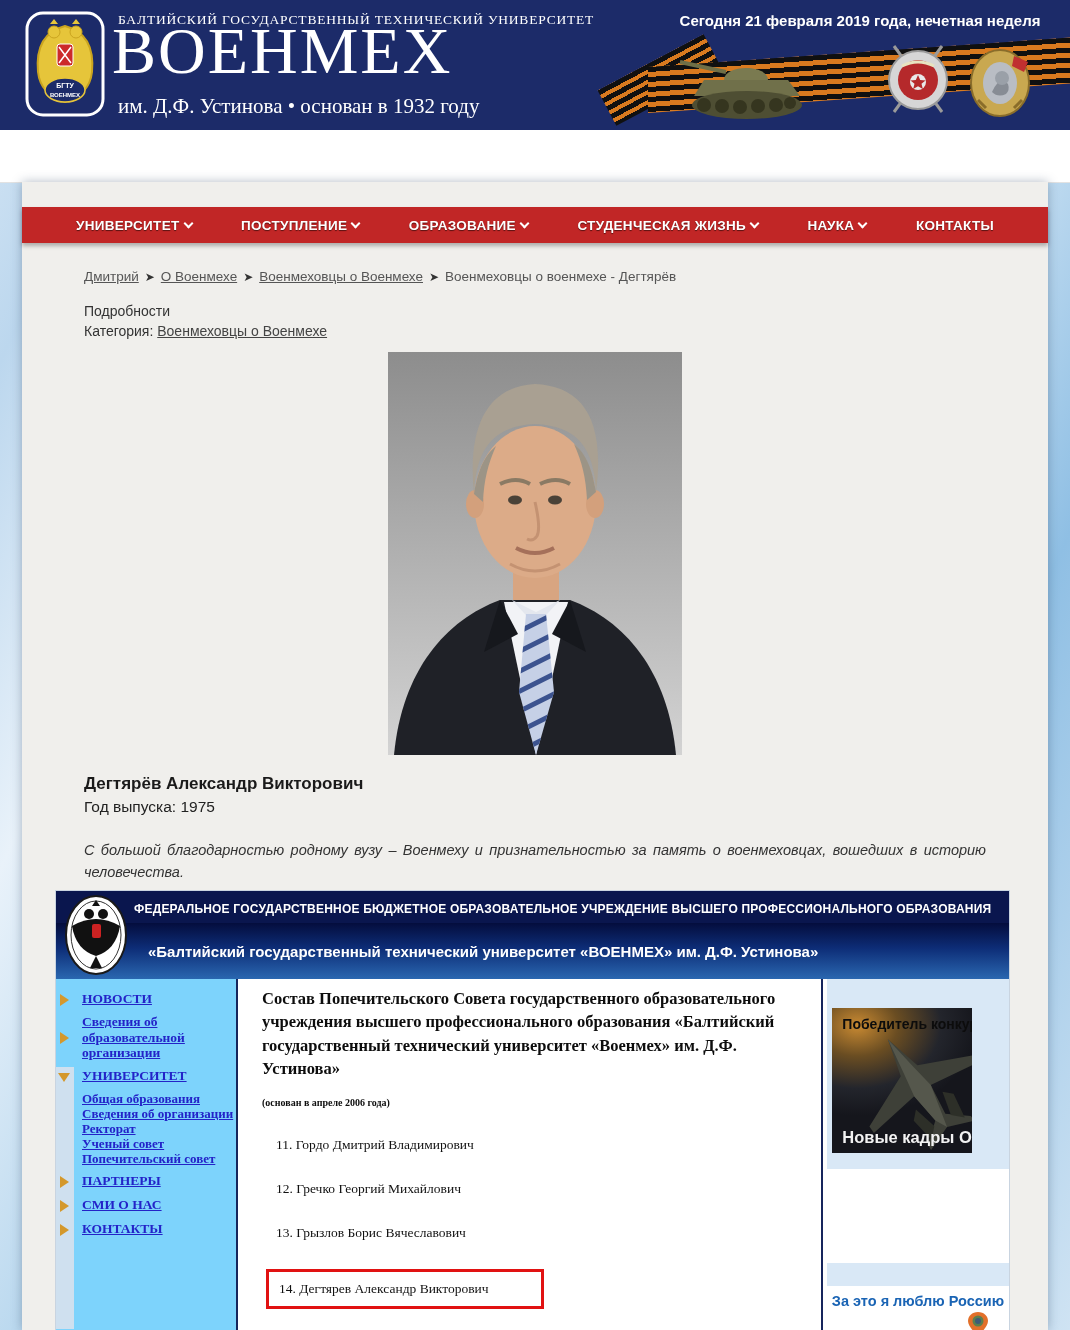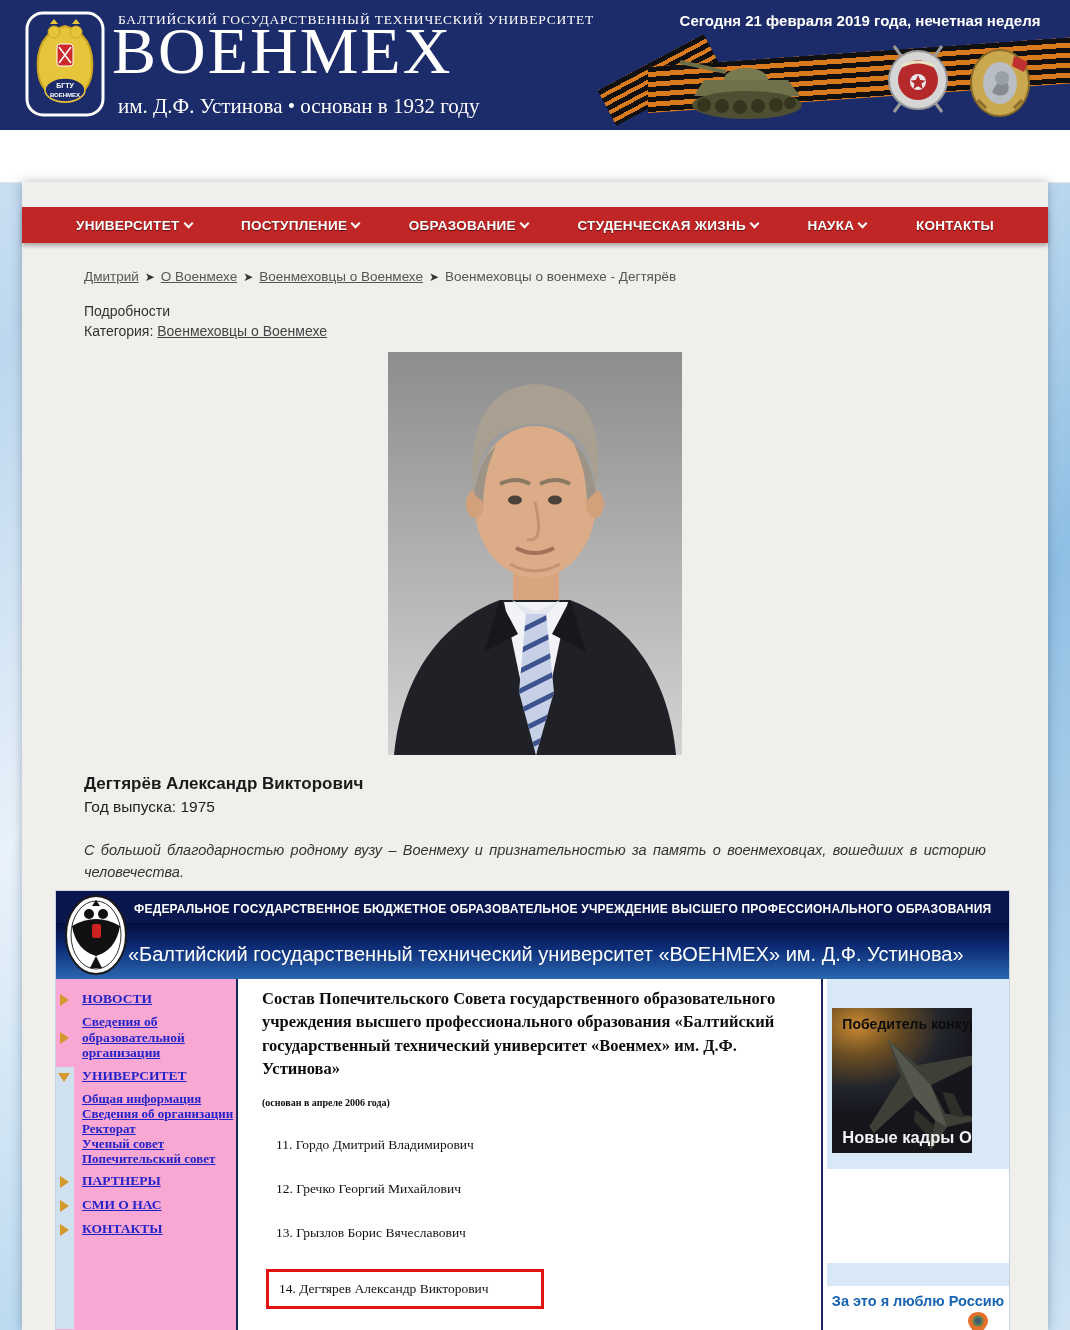--- a/index.html
+++ b/index.html
@@ -54,23 +54,23 @@
   .portrait{left:388px;top:352px;width:294px;height:403px;}
   .person-name{left:84px;top:774px;font-size:17px;font-weight:bold;color:#1a1a1a;}
   .grad-year{left:84px;top:798px;font-size:15.5px;color:#222;}
   .quote{left:84px;top:839px;width:902px;font-size:14.5px;font-style:italic;color:#333;text-align:justify;line-height:1.55;}
 
   
   .embed{left:55px;top:890px;width:953px;height:440px;background:#fff;border:1px solid #c9d4e0;box-sizing:content-box;overflow:hidden;}
   .e-top{left:0;top:0;width:953px;height:32px;background:#0a164e;}
   .e-federal{left:78px;top:11px;color:#fff;font-size:12px;font-weight:bold;letter-spacing:.2px;white-space:nowrap;}
   .e-band{left:0;top:32px;width:953px;height:56px;background:linear-gradient(180deg,#040d3d 0%,#0d2d77 45%,#2a67b0 100%);}
-  .e-univ{left:72px;top:52px;color:#fff;font-size:20px;font-weight:normal;white-space:nowrap;}
+  .e-univ{left:92px;top:52px;color:#fff;font-size:15px;font-weight:bold;white-space:nowrap;}
   .e-emblem{left:8px;top:3px;width:64px;height:82px;}
-  .e-sidebar{left:0;top:88px;width:180px;height:352px;background:#f9a8d4;padding-top:12px;box-sizing:border-box;}
+  .e-sidebar{left:0;top:88px;width:180px;height:352px;background:#7dd3fc;padding-top:12px;box-sizing:border-box;}
   .e-sidebar .strip{position:absolute;left:0;top:88px;width:18px;height:262px;background:#cfe0ef;}
   .es-row{position:relative;margin:0 0 7px 0;min-height:16px;}
   .es-arrow{position:absolute;left:4px;top:3px;width:0;height:0;}
   .es-arrow.right{border-top:6px solid transparent;border-bottom:6px solid transparent;border-left:9px solid #d4982c;}
   .es-arrow.down{border-left:6px solid transparent;border-right:6px solid transparent;border-top:9px solid #d4982c;top:5px;left:2px;}
   .es-link{font-family:"Liberation Serif",serif;font-weight:bold;color:#2323c8;text-decoration:underline;font-size:13.5px;line-height:15.5px;display:block;margin-left:26px;}
   .es-subs{margin:4px 0 6px 26px;}
   .es-subs .es-link{margin-left:0;font-size:13px;line-height:15.2px;}
   .mt10{margin-top:2px;} .mt8{margin-top:8px;}
   .e-main{left:180px;top:88px;width:587px;height:352px;background:#fff;border-left:2px solid #16255c;border-right:2px solid #16255c;box-sizing:border-box;padding:8px 22px 0 24px;}
@@ -272,21 +272,21 @@
       </div>
     <div class="es-row">
         <span class="es-arrow right" style="top:18px"></span>
         <span class="es-link" style="width:130px">Сведения об образовательной организации</span>
       </div>
     <div class="es-row">
         <span class="es-arrow down"></span>
         <span class="es-link">УНИВЕРСИТЕТ</span>
       </div>
     <div class="es-subs">
-      <span class="es-link">Общая информация</span>
+      <span class="es-link">Общая образования</span>
       <span class="es-link">Сведения об организации</span>
       <span class="es-link">Ректорат</span>
       <span class="es-link">Ученый совет</span>
       <span class="es-link">Попечительский совет</span>
     </div>
     <div class="es-row mt10">
         <span class="es-arrow right"></span>
         <span class="es-link">ПАРТНЕРЫ</span>
       </div>
     <div class="es-row mt8">

